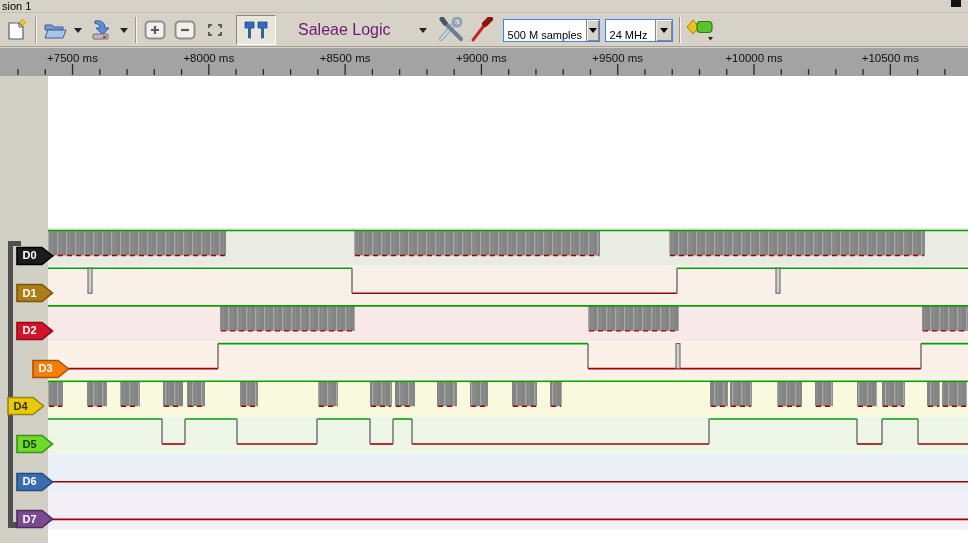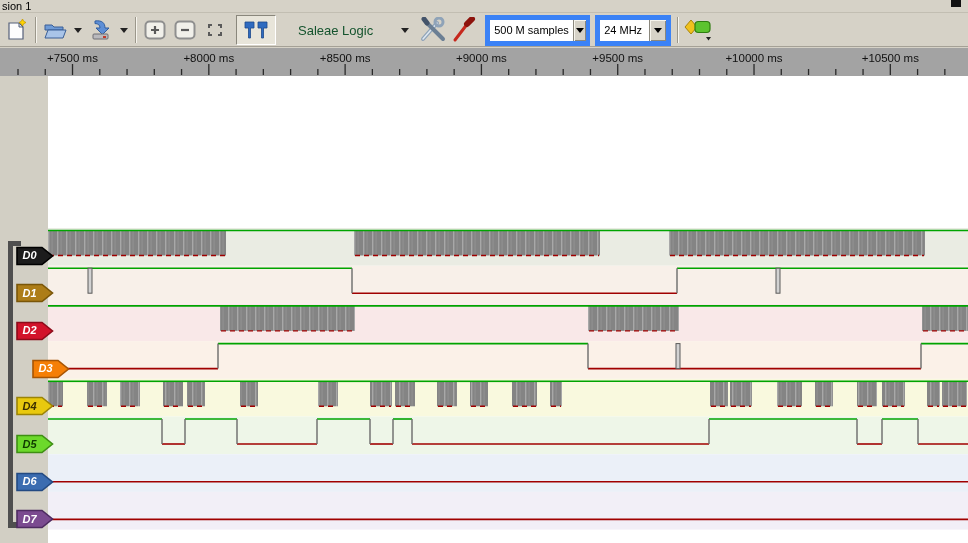--- a/index.html
+++ b/index.html
@@ -11,37 +11,37 @@
   .titlebar .ttext{position:absolute;left:2px;top:0;}
   .win-frag{position:absolute;right:7px;top:0;width:10px;height:7px;background:#111;}
   .toolbar{position:absolute;left:0;top:13px;width:968px;height:34px;display:flex;align-items:center;}
   .toolbar-sep{width:0;height:26px;border-left:1px solid #9b978b;border-right:1px solid #f7f5ee;margin:0 3px;}
   .tb-btn{height:28px;min-width:26px;display:flex;align-items:center;justify-content:center;
           border:1px solid transparent;background:transparent;padding:0 1px;}
   .tb-btn.pressed{border-top:1px solid #86datab;}
   .tb-btn.pressed{border:1px solid;border-color:#8a877c #fff #fff #8a877c;background:#e8e5da;}
   .drop-arrow{width:0;height:0;border-left:4px solid transparent;border-right:4px solid transparent;
               border-top:5px solid #222;margin:0 2px;}
-  .combo{height:21px;background:#fff;border:5px solid #3b82f6;display:flex;align-items:center;
+  .combo{height:21px;background:#fff;border:1px solid #3b82f6;display:flex;align-items:flex-end;
          font-size:11px;color:#000;}
   .combo .ctext{padding:0 4px;white-space:nowrap;flex:1;}
   .combo .cbtn{width:16px;height:100%;background:#d6d2c7;display:flex;align-items:center;justify-content:center;
                border-left:1px solid #8a877c;box-shadow:inset 1px 1px 0 #f6f4ec, inset -1px -1px 0 #8a877c;}
-  .device-label{display:flex;align-items:center;font-size:13px;color:#14532d;margin:0 6px 0 22px;}
+  .device-label{display:flex;align-items:center;font-size:16px;color:#701a75;margin:0 6px 0 22px;}
   .device-label .dltext{margin-right:26px;}
   .chrome-groove1{position:absolute;left:0;top:12px;width:968px;height:0;border-top:1px solid #c2beb2;}
   .chrome-groove2{position:absolute;left:0;top:46px;width:968px;height:0;border-top:1px solid #a5a196;}
   
   .ruler{position:absolute;left:0;top:48px;width:968px;height:28px;background:#a3a3a3;}
   
   .left-panel{position:absolute;left:0;top:76px;width:48px;height:467px;background:#d2cfc4;}
   .wave-panel{position:absolute;left:48px;top:76px;width:920px;height:467px;background:#ffffff;}
   .bracket-part{position:absolute;background:#4f4f4f;}
   
-  .chan-tag{position:absolute;width:38px;height:32px;font-style:italic;}
+  .chan-tag{position:absolute;width:38px;height:32px;}
   .chan-tag svg{position:absolute;left:0;top:0;}
   .chan-tag .tag-label{position:absolute;left:0;top:0;width:27px;height:20px;display:flex;
         align-items:center;justify-content:center;font-size:11px;font-weight:bold;line-height:1;}
 </style>
 </head>
 <body>
 
 <div class="chrome">
   <div class="titlebar">
     <span class="ttext">sion 1</span>
@@ -394,21 +394,21 @@
         <polygon points="1,1.5 26,1.5 36.5,10 26,18.5 1,18.5" fill="#d2132a" stroke="#8e0b1a" stroke-width="1.6"></polygon>
       </svg>
       <span class="tag-label" style="color:#ffffff">D2</span>
     </div>
     <div class="chan-tag" style="left: 32px; top: 358.6px; text-align: right;">
       <svg width="38" height="20" viewBox="0 0 38 20">
         <polygon points="1,1.5 26,1.5 36.5,10 26,18.5 1,18.5" fill="#f57f06" stroke="#a85503" stroke-width="1.6"></polygon>
       </svg>
       <span class="tag-label" style="color:#ffffff">D3</span>
     </div>
-    <div class="chan-tag" style="left: 16px; top: 396.3px; padding-left: 16px;">
+    <div class="chan-tag" style="left: 7px; top: 396.3px; padding-left: 16px;">
       <svg width="38" height="20" viewBox="0 0 38 20">
         <polygon points="1,1.5 26,1.5 36.5,10 26,18.5 1,18.5" fill="#e9c90e" stroke="#9b8406" stroke-width="1.6"></polygon>
       </svg>
       <span class="tag-label" style="color:#3d3000">D4</span>
     </div>
     <div class="chan-tag" style="left: 16px; top: 434px;">
       <svg width="38" height="20" viewBox="0 0 38 20">
         <polygon points="1,1.5 26,1.5 36.5,10 26,18.5 1,18.5" fill="#6cd92b" stroke="#3e8f13" stroke-width="1.6"></polygon>
       </svg>
       <span class="tag-label" style="color:#103c00">D5</span>

